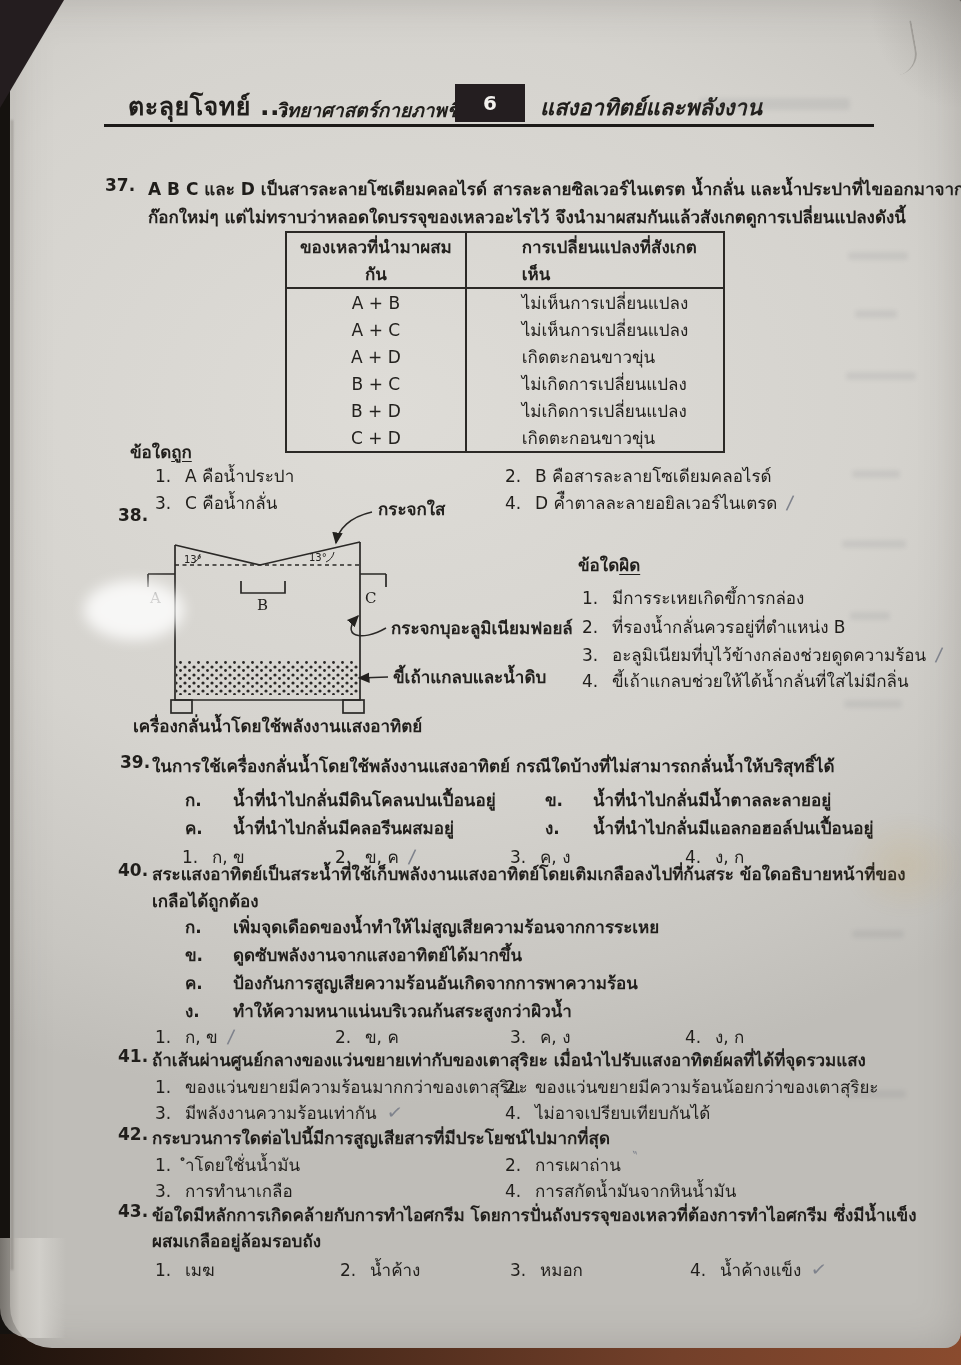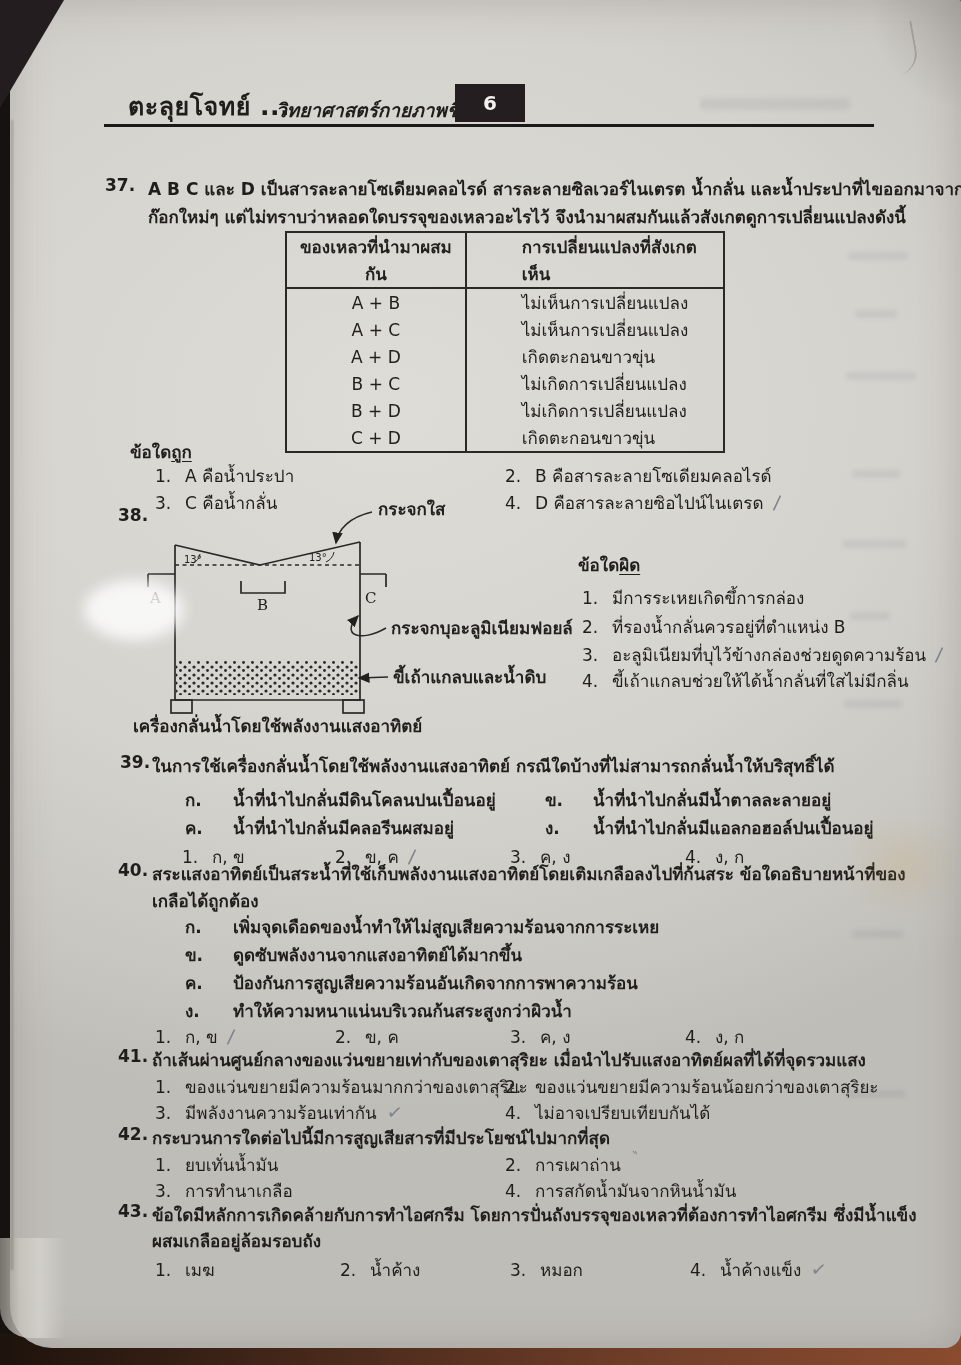--- a/index.html
+++ b/index.html
@@ -74,20 +74,21 @@
   <div class="paper"></div>
   <div class="stack-strip"></div>
   <div class="corner-tl"></div>
   <div class="edge-line"></div>
   <div class="corner-shade"></div>
   <div class="curl"></div>
 
   <div class="hdr-series">ตะลุยโจทย์ ...</div>
   <div class="hdr-subject">วิทยาศาสตร์กายภาพชีวภาพ</div>
   <div class="hdr-box">6</div>
+  <div class="hdr-chapter">แสงอาทิตย์และพลังงาน</div>
   <div class="hdr-rule"></div>
 
   <div class="t qnum" style="left:105px;top:175px;">37.</div>
   <div class="t b" style="left:148px;top:175px;">A B C และ D เป็นสารละลายโซเดียมคลอไรด์ สารละลายซิลเวอร์ไนเตรต น้ำกลั่น และน้ำประปาที่ไขออกมาจาก</div>
   <div class="t b" style="left:148px;top:203px;">ก๊อกใหม่ๆ แต่ไม่ทราบว่าหลอดใดบรรจุของเหลวอะไรไว้ จึงนำมาผสมกันแล้วสังเกตดูการเปลี่ยนแปลงดังนี้</div>
 
   <table class="mix-table">
     <thead>
       <tr>
         <th>ของเหลวที่นำมาผสมกัน</th>
@@ -119,21 +120,21 @@
           <td class="c1">C + D</td>
           <td class="c2">เกิดตะกอนขาวขุ่น</td>
         </tr>
     </tbody>
   </table>
 
   <div class="t b" style="left:130px;top:438px;"><span>ข้อใด</span><u>ถูก</u></div>
   <div class="t opt" style="left:155px;top:462px;"><span class="n">1.</span><span>A คือน้ำประปา</span></div>
   <div class="t opt" style="left:505px;top:462px;"><span class="n">2.</span><span>B คือสารละลายโซเดียมคลอไรด์</span></div>
   <div class="t opt" style="left:155px;top:489px;"><span class="n">3.</span><span>C คือน้ำกลั่น</span></div>
-  <div class="t opt" style="left:505px;top:489px;"><span class="n">4.</span><span>D คือสารละลายซิอไปน์ไนเตรด</span><span class="pen">/</span></div>
+  <div class="t opt" style="left:505px;top:489px;"><span class="n">4.</span><span>D คืำตาลละลายอยิลเวอร์ไนเตรด</span><span class="pen">/</span></div>
 
   <div class="t qnum" style="left:118px;top:505px;text-align:right;">38.</div>
 
   <svg class="diag" viewBox="0 0 480 230">
     <defs>
       <marker id="ah" markerWidth="9" markerHeight="8" refX="7" refY="3.5" orient="auto">
         <path d="M0,0 L8,3.5 L0,7 z" fill="#23211e"></path>
       </marker>
       <pattern id="dots" width="9" height="8" patternUnits="userSpaceOnUse">
         <circle cx="2" cy="2" r="1.6" fill="#2a2826"></circle>
@@ -198,21 +199,21 @@
 
   <div class="t qnum" style="left:118px;top:1046px;">41.</div>
   <div class="t b" style="left:152px;top:1046px;">ถ้าเส้นผ่านศูนย์กลางของแว่นขยายเท่ากับของเตาสุริยะ เมื่อนำไปรับแสงอาทิตย์ผลที่ได้ที่จุดรวมแสง</div>
   <div class="t opt" style="left:155px;top:1073px;"><span class="n">1.</span><span>ของแว่นขยายมีความร้อนมากกว่าของเตาสุริยะ</span></div>
   <div class="t opt" style="left:505px;top:1073px;"><span class="n">2.</span><span>ของแว่นขยายมีความร้อนน้อยกว่าของเตาสุริยะ</span></div>
   <div class="t opt" style="left:155px;top:1099px;"><span class="n">3.</span><span>มีพลังงานความร้อนเท่ากัน</span><span class="pen">✓</span></div>
   <div class="t opt" style="left:505px;top:1099px;"><span class="n">4.</span><span>ไม่อาจเปรียบเทียบกันได้</span></div>
 
   <div class="t qnum" style="left:118px;top:1124px;">42.</div>
   <div class="t b" style="left:152px;top:1124px;">กระบวนการใดต่อไปนี้มีการสูญเสียสารที่มีประโยชน์ไปมากที่สุด</div>
-  <div class="t opt" style="left:155px;top:1151px;"><span class="n">1.</span><span>ยบเทั่นน้ำมัน</span></div>
+  <div class="t opt" style="left:155px;top:1151px;"><span class="n">1.</span><span>ำโดยใชั่นน้ำมัน</span></div>
   <div class="t opt" style="left:505px;top:1151px;"><span class="n">2.</span><span>การเผาถ่าน</span><span class="pen pen-up">‶</span></div>
   <div class="t opt" style="left:155px;top:1177px;"><span class="n">3.</span><span>การทำนาเกลือ</span></div>
   <div class="t opt" style="left:505px;top:1177px;"><span class="n">4.</span><span>การสกัดน้ำมันจากหินน้ำมัน</span></div>
 
   <div class="t qnum" style="left:118px;top:1201px;">43.</div>
   <div class="t b" style="left:152px;top:1201px;">ข้อใดมีหลักการเกิดคล้ายกับการทำไอศกรีม โดยการปั่นถังบรรจุของเหลวที่ต้องการทำไอศกรีม ซึ่งมีน้ำแข็ง</div>
   <div class="t b" style="left:152px;top:1227px;">ผสมเกลืออยู่ล้อมรอบถัง</div>
   <div class="t opt" style="left:155px;top:1256px;"><span class="n">1.</span><span>เมฆ</span></div>
   <div class="t opt" style="left:340px;top:1256px;"><span class="n">2.</span><span>น้ำค้าง</span></div>
   <div class="t opt" style="left:510px;top:1256px;"><span class="n">3.</span><span>หมอก</span></div>

